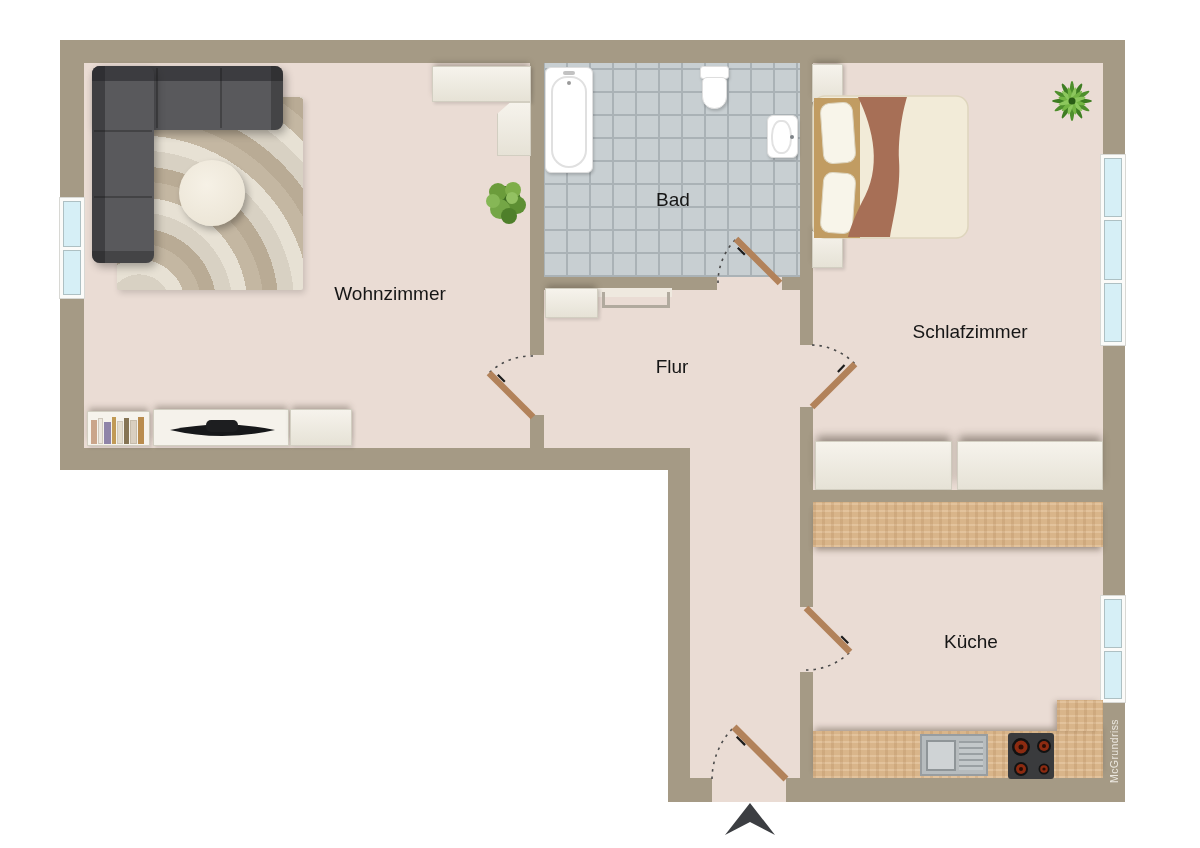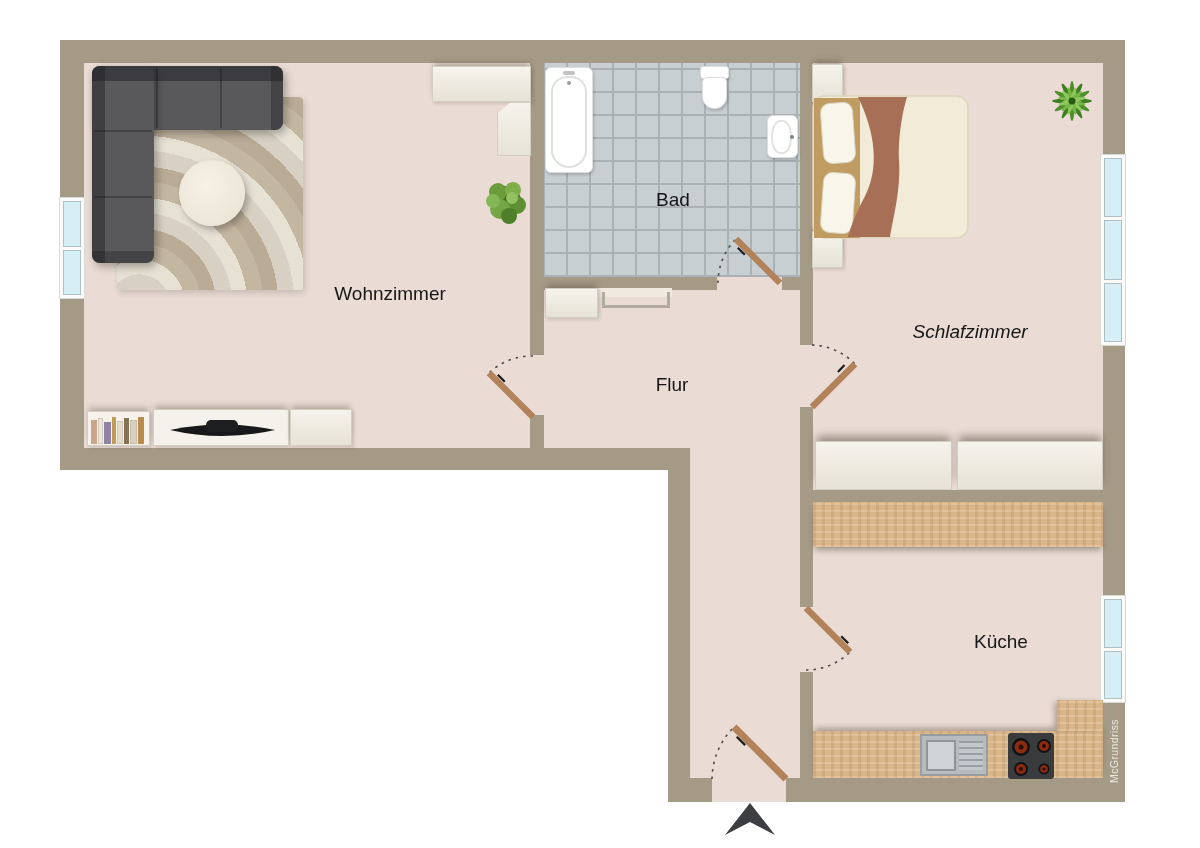--- a/index.html
+++ b/index.html
@@ -218,19 +218,19 @@
       <path d="M712,779 A74,74 0 0 1 734,727" fill="none" stroke="#4a4a4a" stroke-width="1.6" stroke-dasharray="2.5 5"></path>
       <line x1="786" y1="779" x2="734" y2="727" stroke="#b2825a" stroke-width="7"></line>
       <line x1="745.1" y1="745.1" x2="736.7" y2="736.7" stroke="#1c1c1c" stroke-width="2.2"></line>
     </g>
 
     <polygon points="750,803 775,835 750,822 725,835" fill="#3c3e42"></polygon>
   </svg>
 
   <div class="rlabel" style="left:390px;top:294px;">Wohnzimmer</div>
   <div class="rlabel" style="left:673px;top:200px;">Bad</div>
-  <div class="rlabel" style="left:970px;top:332px;font-style:italic;">Schlafzimmer</div>
-  <div class="rlabel" style="left:672px;top:385px;">Flur</div>
-  <div class="rlabel" style="left:971px;top:642px;margin-left:30px;">Küche</div>
+  <div class="rlabel" style="left:970px;top:332px;">Schlafzimmer</div>
+  <div class="rlabel" style="left:672px;top:367px;">Flur</div>
+  <div class="rlabel" style="left:971px;top:642px;">Küche</div>
 
   <div class="wm" style="left:1114px;top:751px;">McGrundriss</div>
 
 </div>
 
 </body></html>

